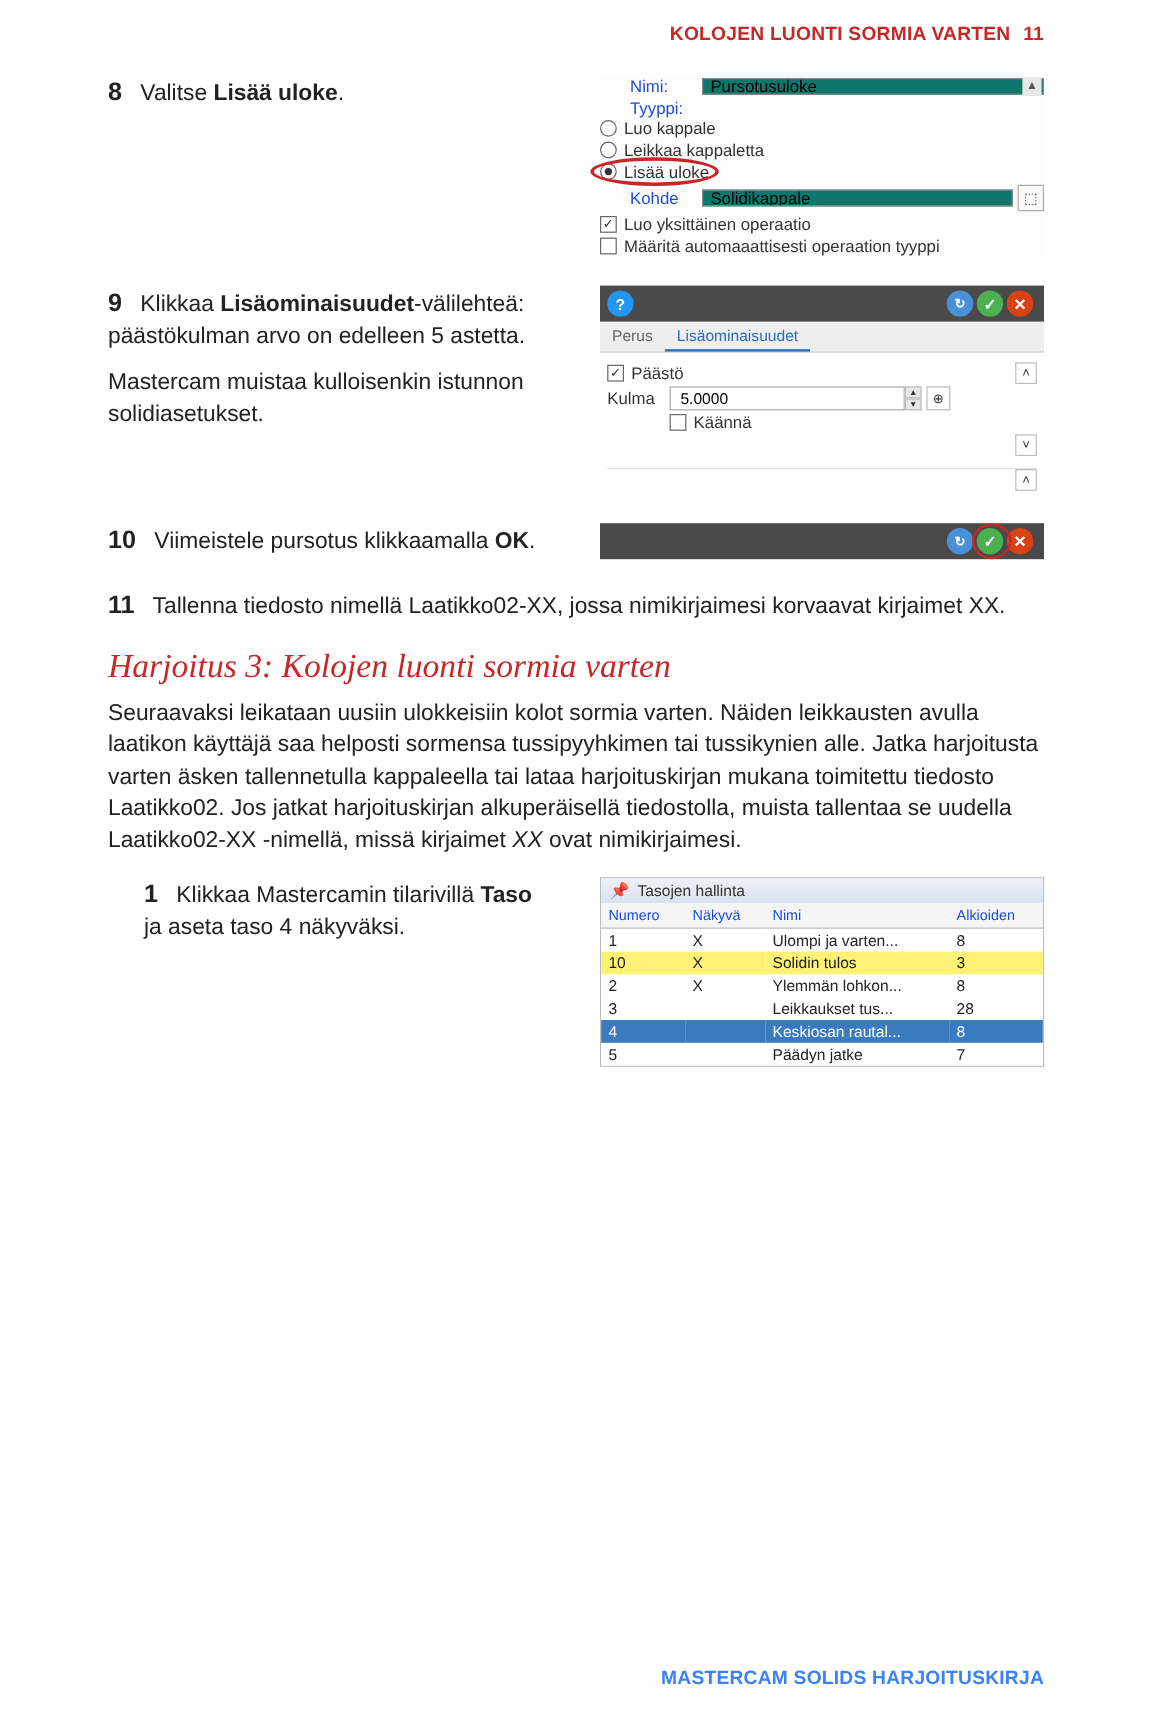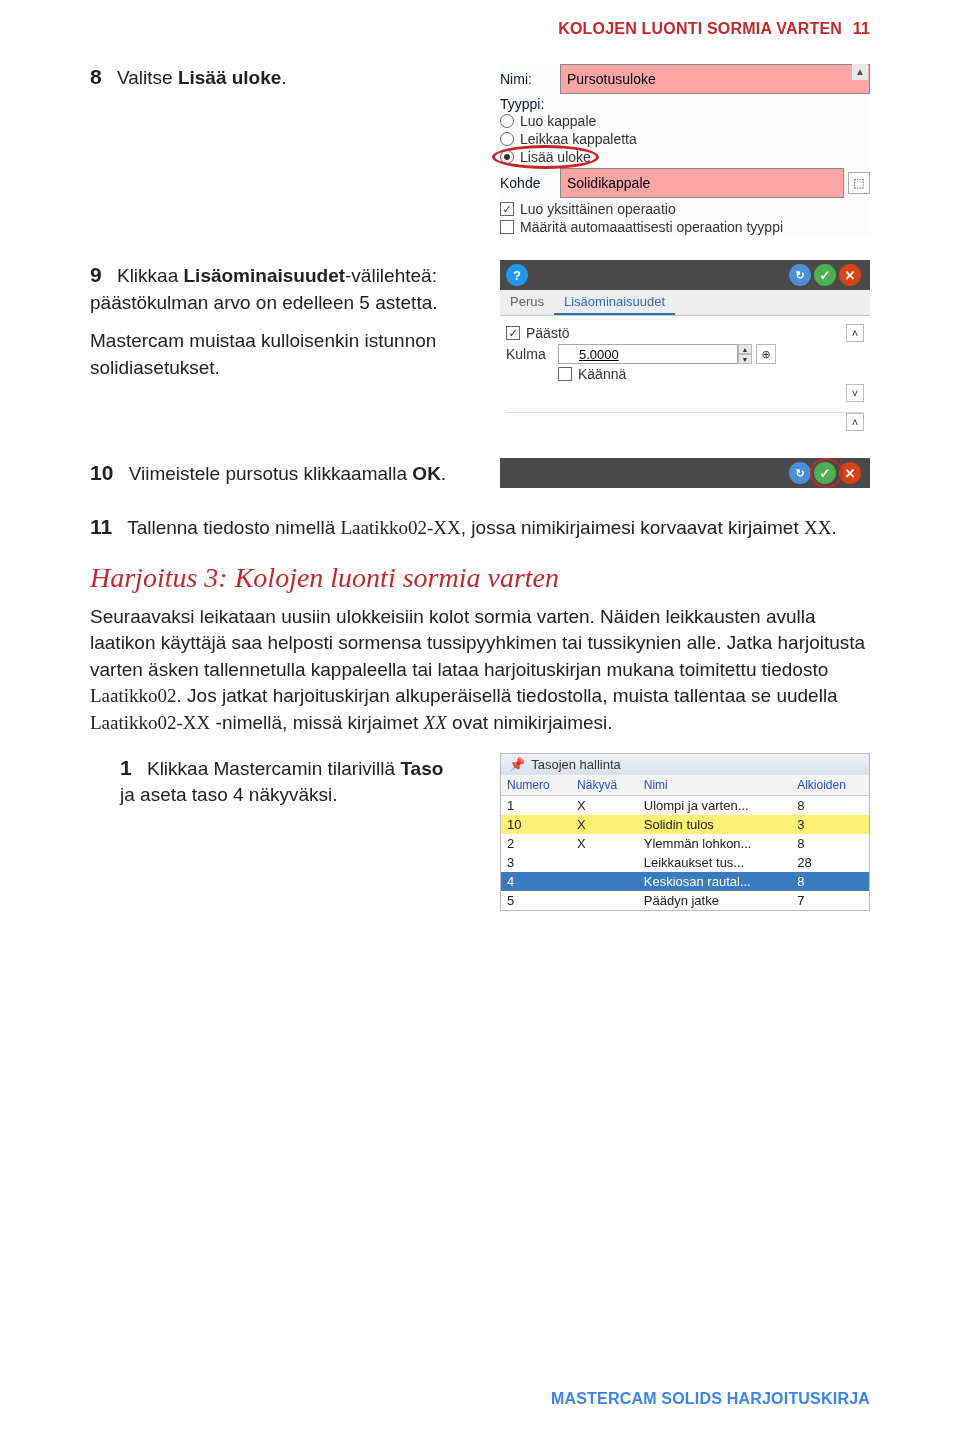--- a/index.html
+++ b/index.html
@@ -25,27 +25,27 @@
     display: flex;
     gap: 40px;
     margin-bottom: 24px;
     align-items: flex-start;
   }
   .step-left { width: 370px; font-size: 19px; line-height: 1.4; }
   .step-num { font-weight: bold; font-size: 21px; display: inline-block; margin-right: 10px; }
   .step-right { flex: 1; }
   .italic { font-style: italic; }
   .bold { font-weight: bold; }
-  .mono { font-family: Liberation Serif, serif; }
+  .mono { font-family: Liberation Sans, sans-serif; }
 
   
   .fig1 { width: 370px; border: none; background: #fcfcfc; font-size: 14px; color: #333; padding: 0; }
   .fig1-row { display: flex; align-items: center; margin: 2px 0 2px 0; }
-  .fig1-label { width: 60px; color: #0f172a; }
-  .fig1-textbox { flex: 1; border: 1px solid #888; background: #fca5a5; padding: 2px 6px; font-size: 14px; height: 30px; }
+  .fig1-label { width: 60px; color: #1d4ed8; margin-left: 25px; }
+  .fig1-textbox { flex: 1; border: 1px solid #888; background: #0f766e; padding: 2px 6px; font-size: 14px; height: 14px; }
   .radio, .check { width: 14px; height: 14px; border: 1px solid #666; margin-right: 6px; display: inline-block; vertical-align: middle; background: #fff; }
   .radio { border-radius: 50%; }
   .radio.sel::after { content: ""; display: block; width: 6px; height: 6px; background: #333; border-radius: 50%; margin: 3px; }
   .check.sel::after { content: "✓"; display: block; font-size: 11px; line-height: 12px; text-align: center; color: #333; }
   .radio-opt { display: flex; align-items: center; margin-left: 60px; padding: 1px 0; }
   .check-opt { display: flex; align-items: center; margin-left: 60px; padding: 1px 0; }
   .redcirc { position: relative; }
   .redcirc::before {
     content: ""; position: absolute; left: -8px; top: -3px; right: -8px; bottom: -3px;
     border: 3px solid #c62828; border-radius: 50% / 50%;
@@ -64,21 +64,21 @@
   .ico-arrow { background: #4a90d9; color: #fff; font-size: 11px; }
   .ico-ok { background: #4caf50; color: #fff; }
   .ico-x  { background: #d84315; color: #fff; }
   .fig2-toolbar-right { margin-left: auto; display: flex; }
   .fig2-tabs { display: flex; background: #eee; border-bottom: 1px solid #ccc; }
   .fig2-tab { padding: 4px 10px; font-size: 13px; color: #666; }
   .fig2-tab.active { color: #2a6ebb; border-bottom: 2px solid #2a6ebb; }
   .fig2-body { background: #fff; padding: 6px; }
   .fig2-body-row { display: flex; align-items: center; margin: 2px 0; }
   .spinbox { display: flex; align-items: center; }
-  .spinbox input { width: 180px; height: 20px; border: 1px solid #aaa; padding: 0 20px; font-size: 13px; text-decoration: underline; }
+  .spinbox input { width: 196px; height: 20px; border: 1px solid #aaa; padding: 0 8px; font-size: 13px; }
   .spin-btns { width: 14px; }
   .spin-btns div { width: 14px; height: 10px; background: #e8e8e8; font-size: 7px; text-align: center; line-height: 9px; border: 1px solid #bbb; }
   .lock-btn { width: 20px; height: 20px; border: 1px solid #bbb; margin-left: 4px; display: inline-flex; align-items: center; justify-content: center; font-size: 11px; }
   .collapse-btn { float: right; width: 18px; height: 18px; border: 1px solid #bbb; text-align: center; font-size: 11px; line-height: 16px; }
 
   
   .fig3 { width: 370px; }
   .redcirc2 { position: relative; display: inline-block; }
   .redcirc2::after {
     content: ""; position: absolute; left: -4px; top: -4px; right: -4px; bottom: -4px;

